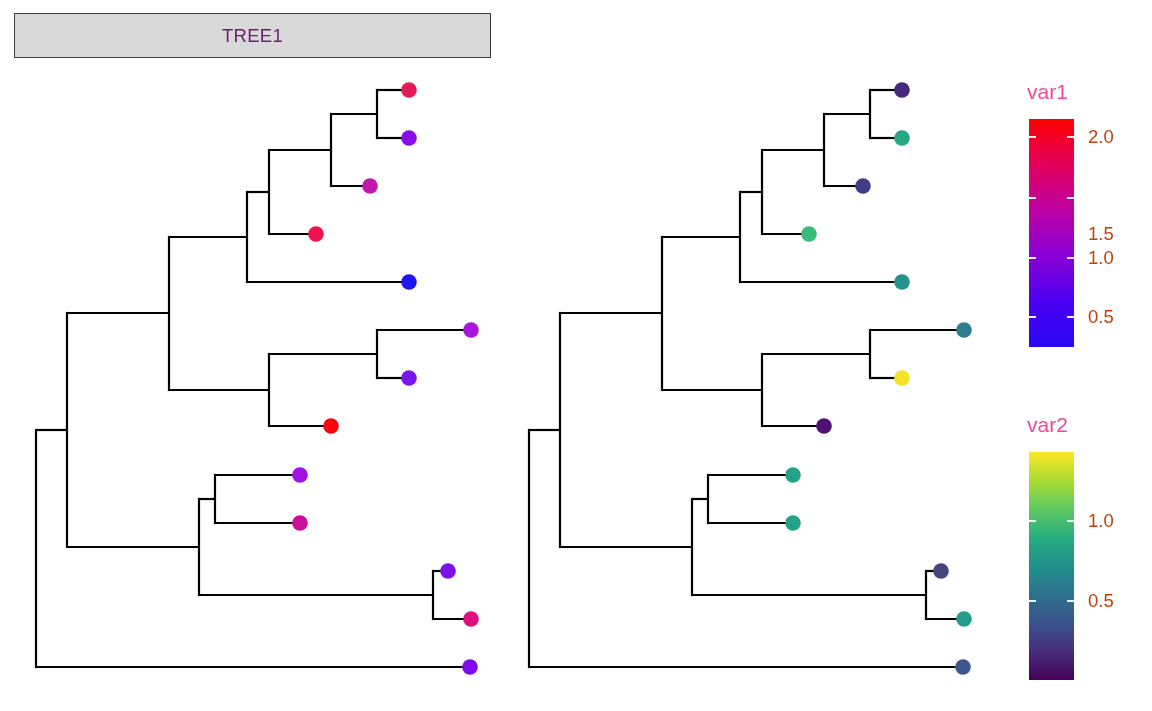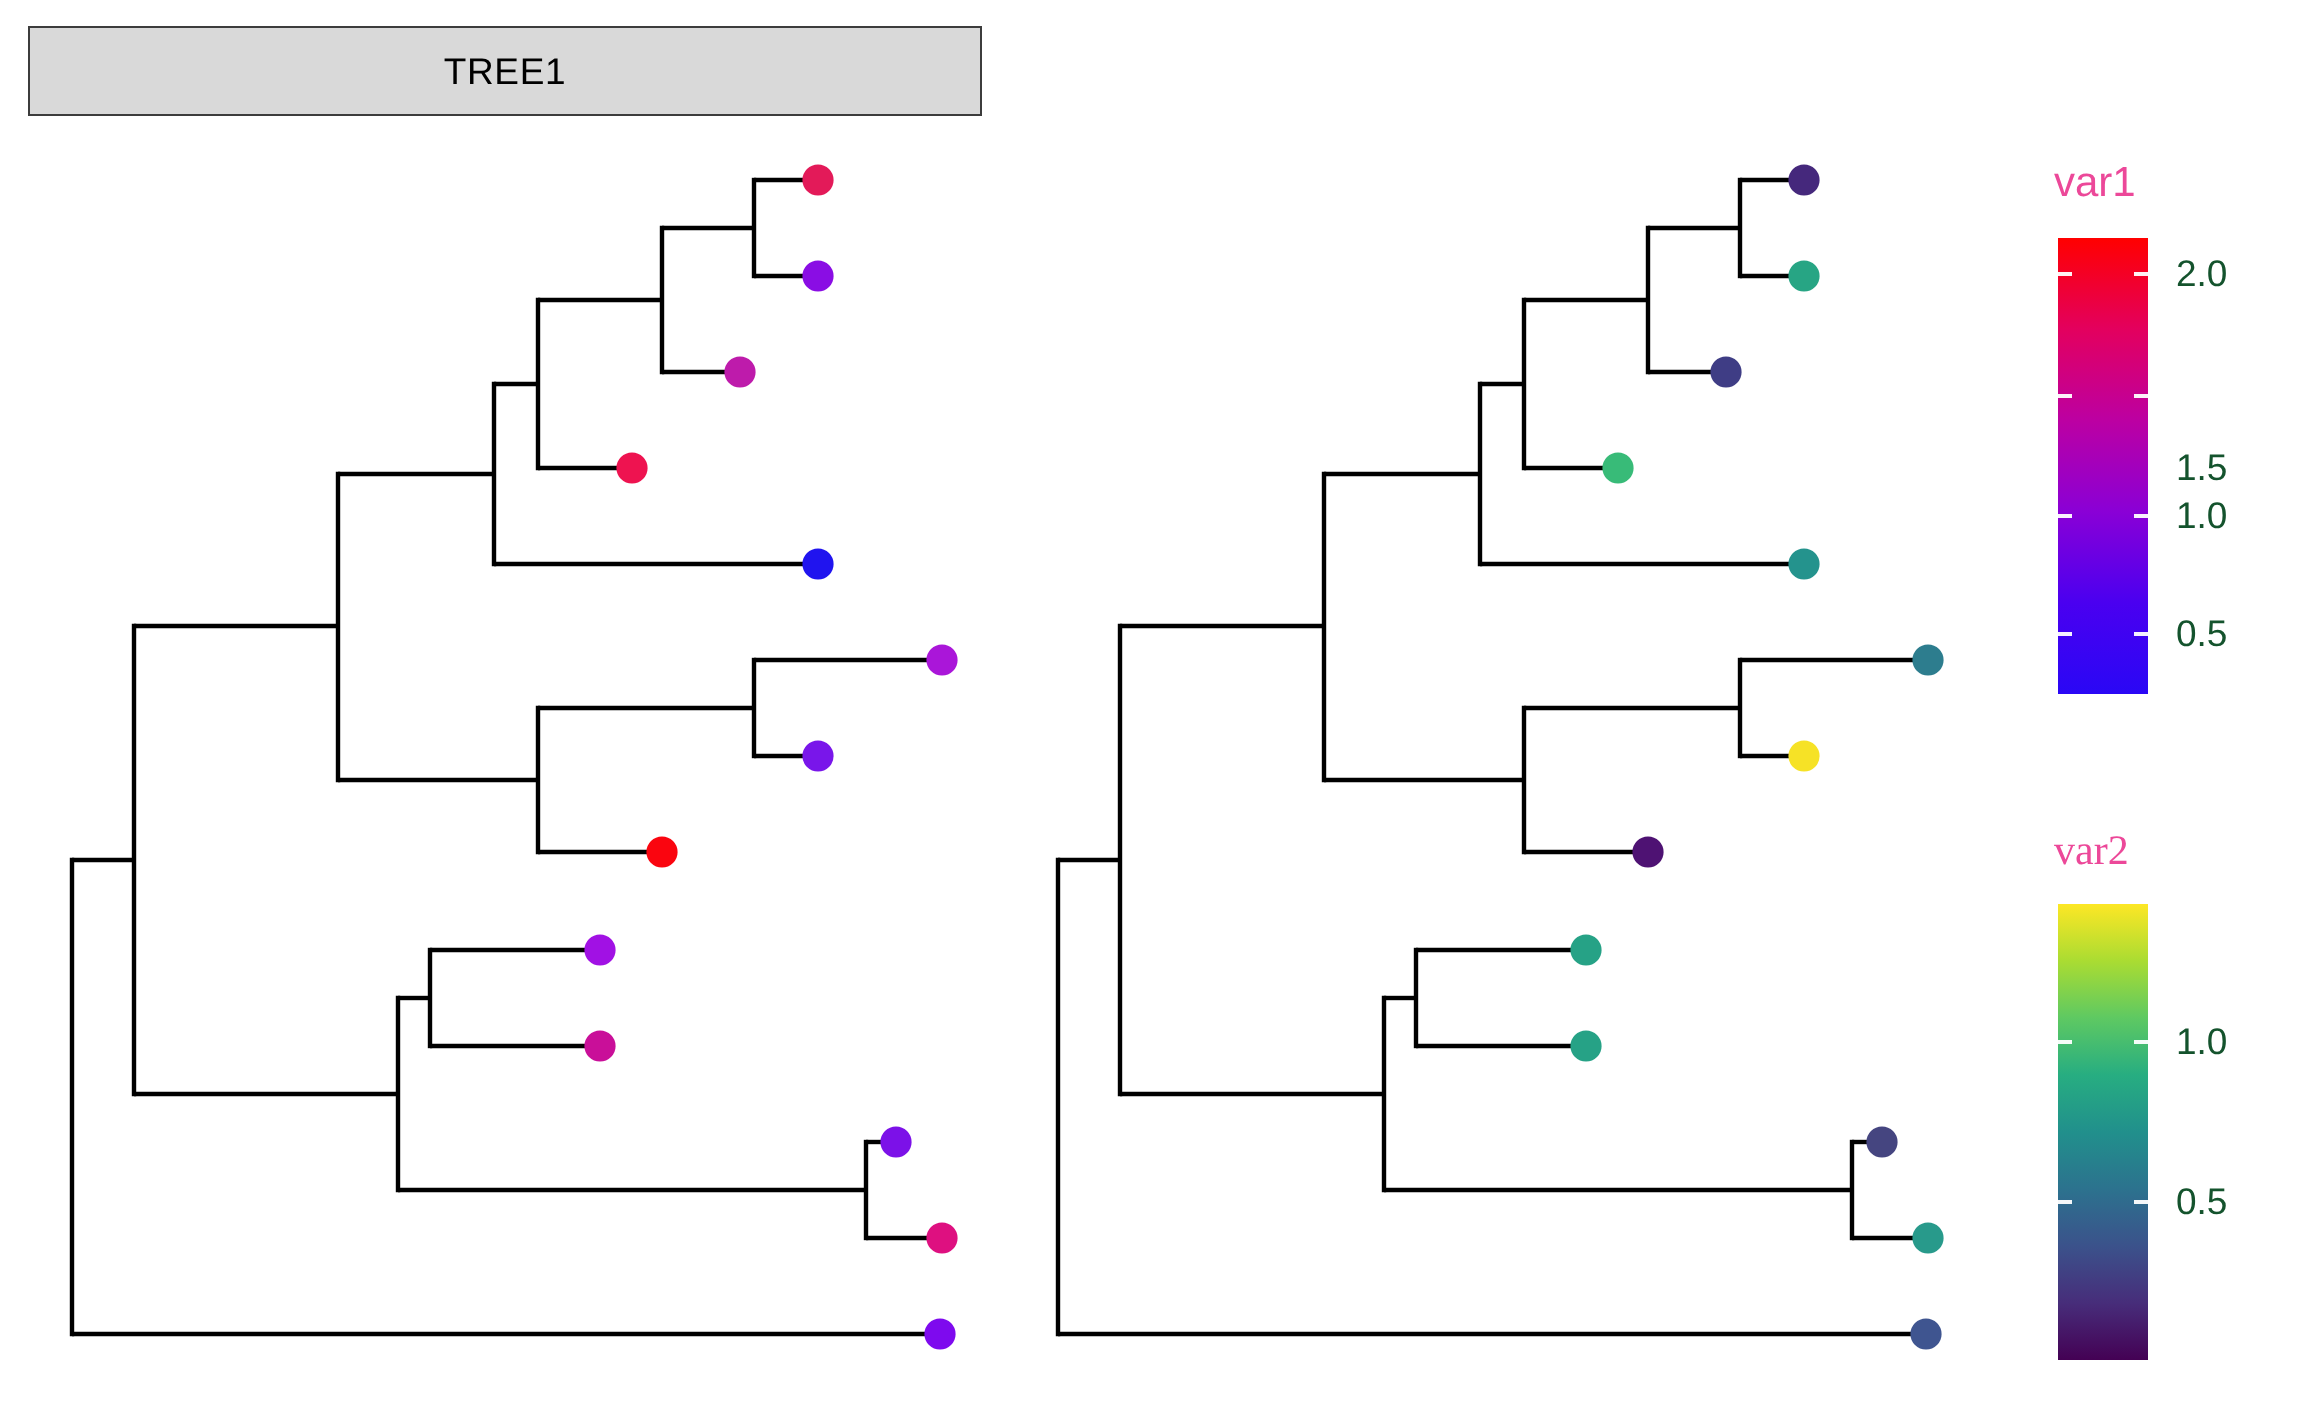--- a/index.html
+++ b/index.html
@@ -19,58 +19,58 @@
     position: absolute;
     top: 13px;
     height: 45px;
     background: #D9D9D9;
     border: 1.6px solid #3C3C3C;
     box-sizing: border-box;
     display: flex;
     align-items: center;
     justify-content: center;
     font-size: 18.5px;
-    color: #000000;
+    color: #701a75;
     letter-spacing: 0.3px;
   }
   #strip-tree1 { left: 14px;  width: 477px; }
   #strip-tree2 { left: 507px; width: 477px; }
   #tree-svg {
     position: absolute;
     left: 0; top: 0;
     width: 1152px; height: 711px;
   }
   .legend-title {
     position: absolute;
     font-size: 21px;
     color: #ec4899;
   }
   #legend-title-var1 { left: 1027px; top: 80px; }
-  #legend-title-var2 { left: 1027px; top: 413px; font-family: Liberation Serif, serif; }
+  #legend-title-var2 { left: 1027px; top: 413px; }
   .legend-bar {
     position: absolute;
     width: 45px;
     height: 228px;
   }
   #legend-bar-var1 { left: 1029px; top: 119px; }
   #legend-bar-var2 { left: 1029px; top: 452px; }
   .tick-dash {
     position: absolute;
     width: 7px;
     height: 2px;
     background: rgba(255,255,255,0.95);
   }
   .tick-dash.left  { left: 0; }
   .tick-dash.right { right: 0; }
   .tick-label {
     position: absolute;
     font-size: 18.5px;
     line-height: 22px;
     height: 22px;
-    color: #14532d;
+    color: #c2410c;
     white-space: nowrap;
   }
 </style>
 </head>
 <body>
 
 <div id="canvas">
 
   <div class="strip" id="strip-tree1">
     <span>TREE1</span>

